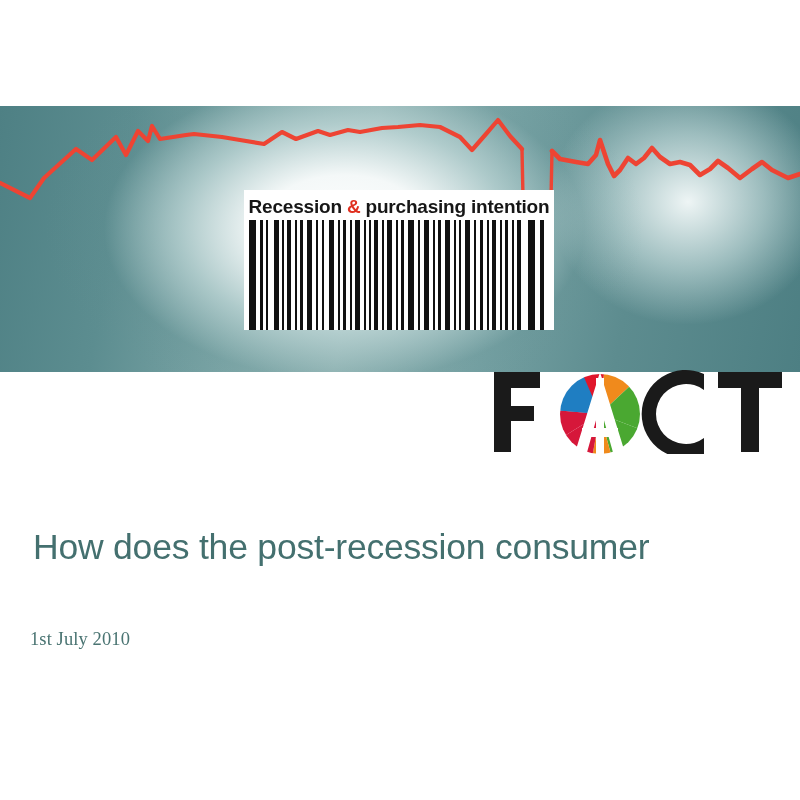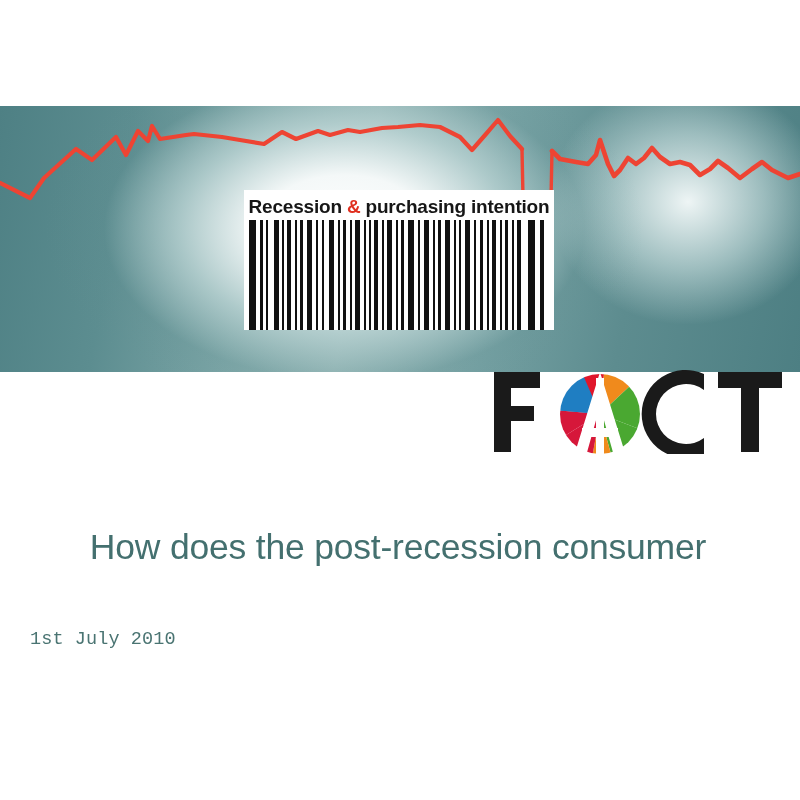--- a/index.html
+++ b/index.html
@@ -105,26 +105,26 @@
     position: absolute;
     left: 33px;
     top: 523px;
     width: 730px;
     font-family: "Liberation Sans", sans-serif;
     font-size: 35.5px;
     line-height: 49px;
     color: #44706f;
     letter-spacing: -0.2px;
   }
-  .title-line { display: block; text-align: center; }
+  .title-line { display: block; }
   .date {
     position: absolute;
     left: 30px;
     top: 629px;
-    font-family: Liberation Mono, monospace;
+    font-family: Liberation Serif, serif;
     font-size: 18.5px;
     color: #4a7472;
     letter-spacing: 0.1px;
   }
 </style>
 </head>
 <body>
 
 <div class="hero">
   <svg class="hero-svg" viewBox="0 0 800 266" preserveAspectRatio="none">

